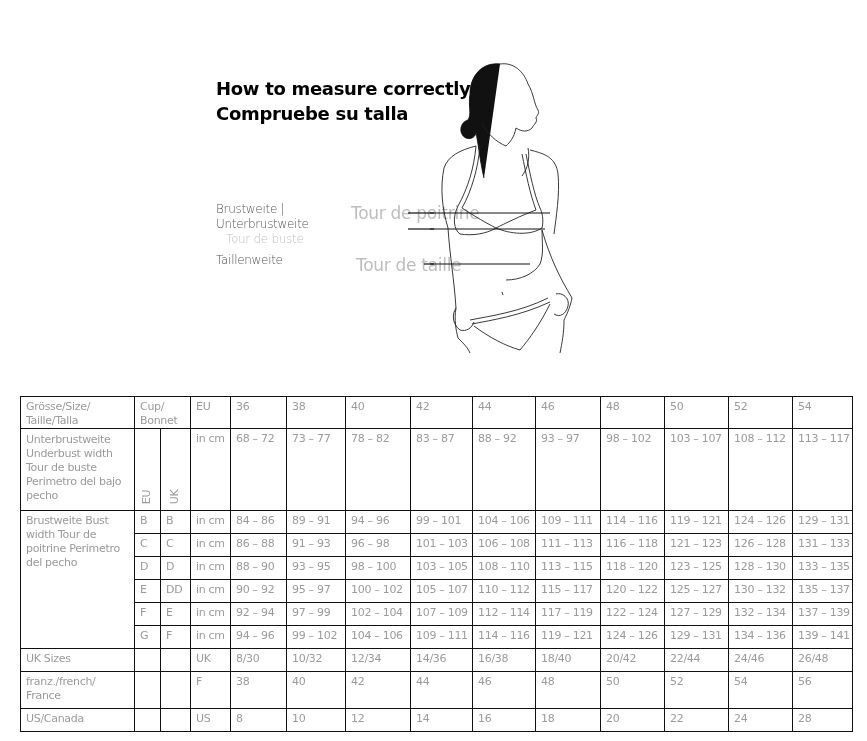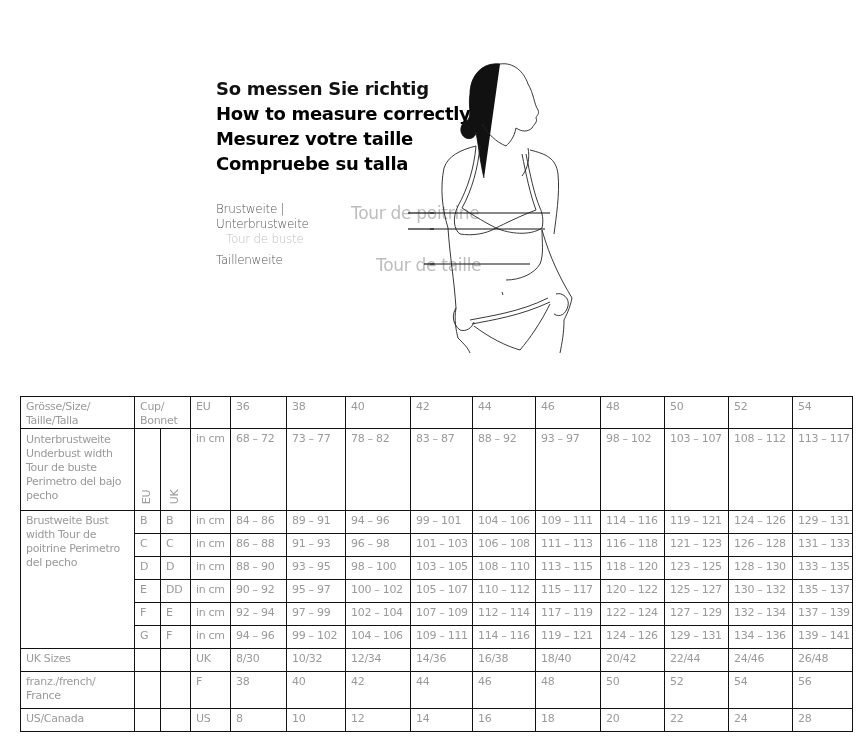--- a/index.html
+++ b/index.html
@@ -22,34 +22,32 @@
     table.size td { border: 1.5px solid #111111; font-size: 11px; color: #9a9a9a; letter-spacing: -0.3px; vertical-align: top; padding: 3px 4px 0 5px; line-height: 14px; white-space: nowrap; overflow: hidden; }
     table.size td.wrap { white-space: normal; }
     .rot { display: inline-block; transform: rotate(-90deg); transform-origin: center; font-size: 11px; }
     td.rotcell { vertical-align: bottom !important; text-align: center; padding: 0 0 6px 0 !important; }
     .cup-row td { height: 23px; padding-top: 4px; }
   </style>
 </head>
 <body>
 
 <div class="heading">
-  <div class="h-de">So messen Sie richtig</div>
   <div class="h-other">How to measure correctly</div>
-  <div class="h-other">Mesurez votre taille</div>
   <div class="h-other">Compruebe su talla</div>
 </div>
 
 <div class="legend">
   <div class="dark">Brustweite |</div>
   <div class="dark">Unterbrustweite</div>
   <div class="light">Tour de buste</div>
   <div class="dark" style="margin-top:6px">Taillenweite</div>
 </div>
 <div class="lbl-abs" style="left:351px; top:203px;">Tour de poitrine</div>
-<div class="lbl-abs" style="left:356px; top:255px;margin-left:20px;">Tour de taille</div>
+<div class="lbl-abs" style="left:356px; top:255px;">Tour de taille</div>
 
 <svg class="figure" viewBox="0 0 160 295" width="160" height="295">
   <g fill="none" stroke="#222" stroke-width="0.9">
 
     <path d="M70 6 C52 4 40 18 40 36 C38 48 42 56 38 62 C30 64 28 76 36 80 C42 82 46 78 46 74 L48 86 C50 100 52 112 54 120" fill="#111" stroke="#111"></path>
     <path d="M70 6 C84 4 94 14 98 26"></path>
 
     <path d="M98 26 C104 36 104 46 108 52 C110 56 106 58 106 60 C108 64 104 66 102 70 C98 74 92 74 86 70"></path>
     <path d="M86 70 C84 80 80 84 76 88"></path>
     <path d="M52 66 C58 76 66 84 76 88"></path>

